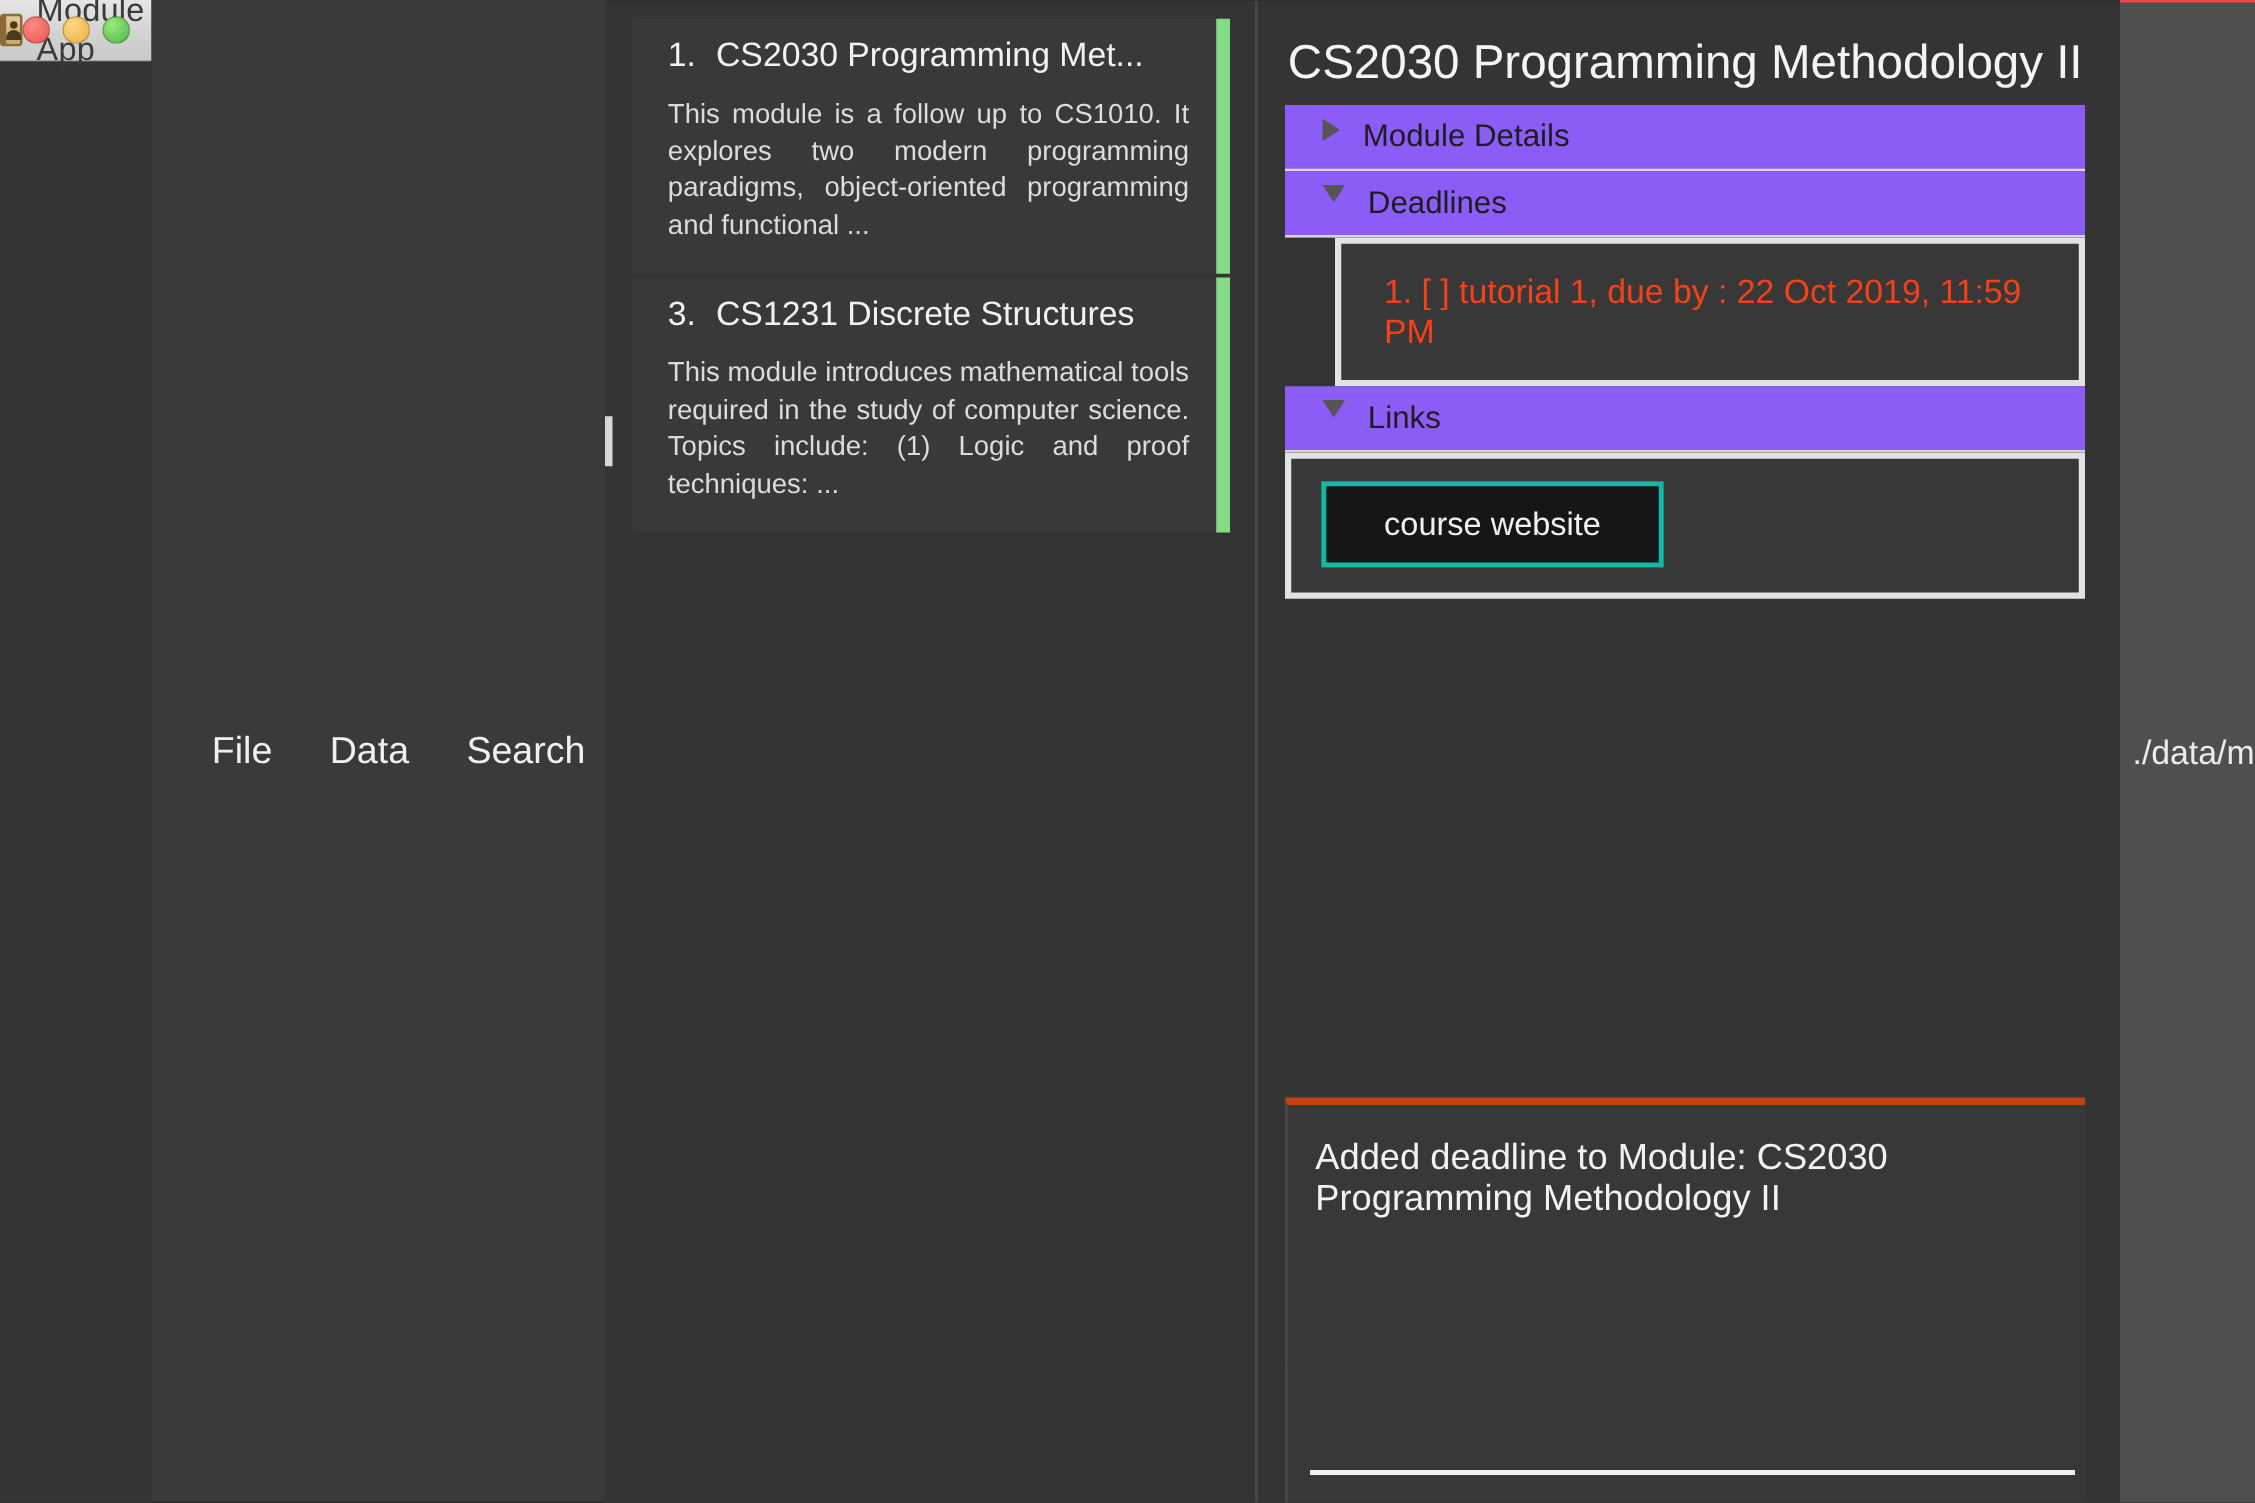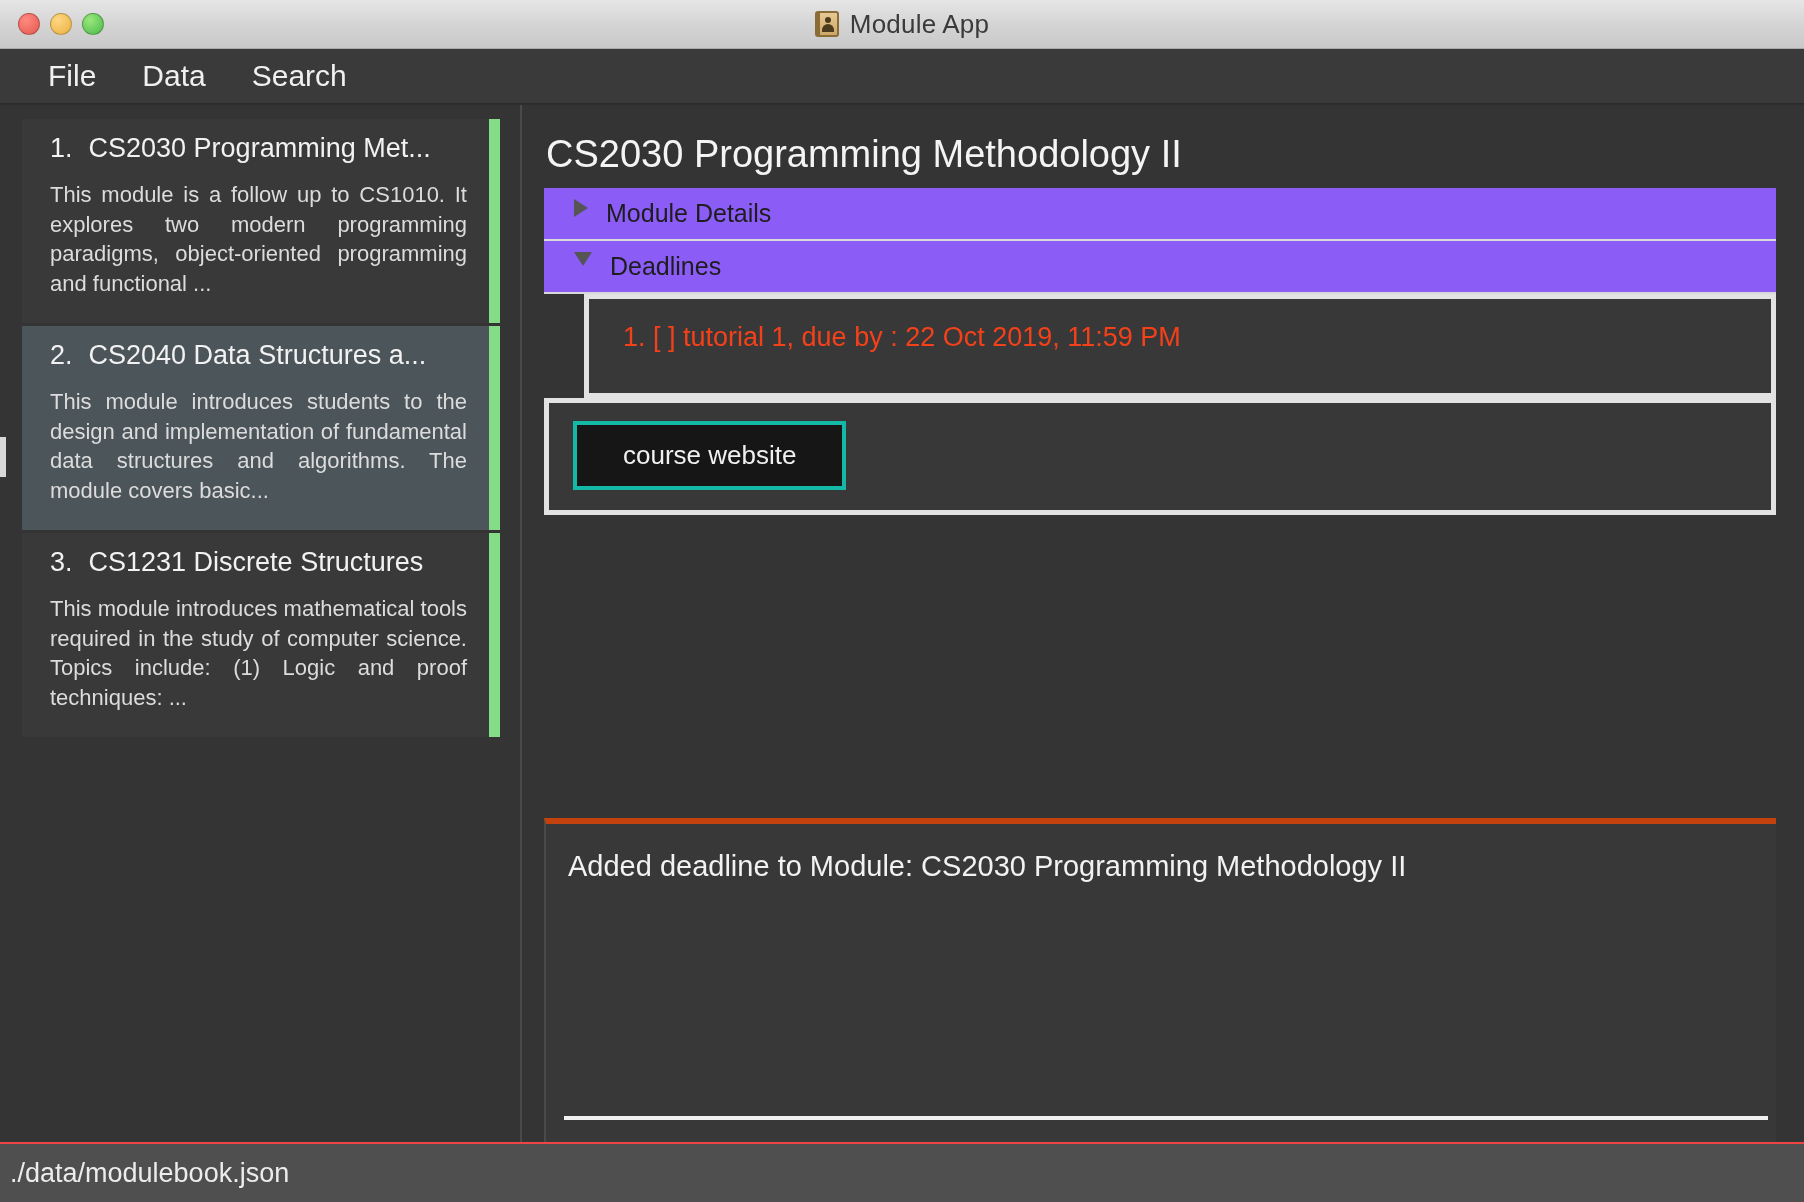--- a/index.html
+++ b/index.html
@@ -14,21 +14,21 @@
     font-family: "Liberation Sans", sans-serif;
   }
 
   .window {
     position: absolute;
     left: 0; top: 0;
     width: 1804px;
     height: 1202px;
     background: #343434;
     display: flex;
-    flex-direction: column;
+    flex-direction: row;
   }
 
   
   .titlebar {
     position: relative;
     height: 48px;
     flex: 0 0 48px;
     background: linear-gradient(180deg, #e6e6e6 0%, #d3d3d3 55%, #c9c9c9 100%);
     border-bottom: 1px solid #a9a9a9;
     display: flex;
@@ -318,29 +318,20 @@
         <div class="module-card">
           <div class="card-body">
             <div class="card-title">
               <span class="num">1.</span><span>CS2030 Programming Met...</span>
             </div>
             <div class="card-desc">This module is a follow up to CS1010. It explores two modern programming paradigms, object-oriented programming and functional ...</div>
           </div>
           <div class="card-accent"></div>
         </div>
 
-        <div class="module-card selected">
-          <div class="card-body">
-            <div class="card-title">
-              <span class="num">2.</span><span>CS2040 Data Structures a...</span>
-            </div>
-            <div class="card-desc">This module introduces students to the design and implementation of fundamental data structures and algorithms. The module covers basic...</div>
-          </div>
-          <div class="card-accent"></div>
-        </div>
 
         <div class="module-card">
           <div class="card-body">
             <div class="card-title">
               <span class="num">3.</span><span>CS1231 Discrete Structures</span>
             </div>
             <div class="card-desc">This module introduces mathematical tools required in the study of computer science. Topics include: (1) Logic and proof techniques: ...</div>
           </div>
           <div class="card-accent"></div>
         </div>
@@ -361,20 +352,24 @@
           </div>
 
           <div class="acc-header">
             <span class="tri expanded"></span>
             <span>Deadlines</span>
           </div>
           <div class="acc-panel deadlines">
             <div class="deadline-row">1. [ ] tutorial 1, due by : 22 Oct 2019, 11:59 PM</div>
           </div>
 
+          <div class="acc-header">
+            <span class="tri expanded"></span>
+            <span>Links</span>
+          </div>
           <div class="acc-panel links">
             <span class="link-button">course website</span>
           </div>
 
         </div>
       </div>
 
       <div class="spacer-gap"></div>
 
       <div class="result-box">

